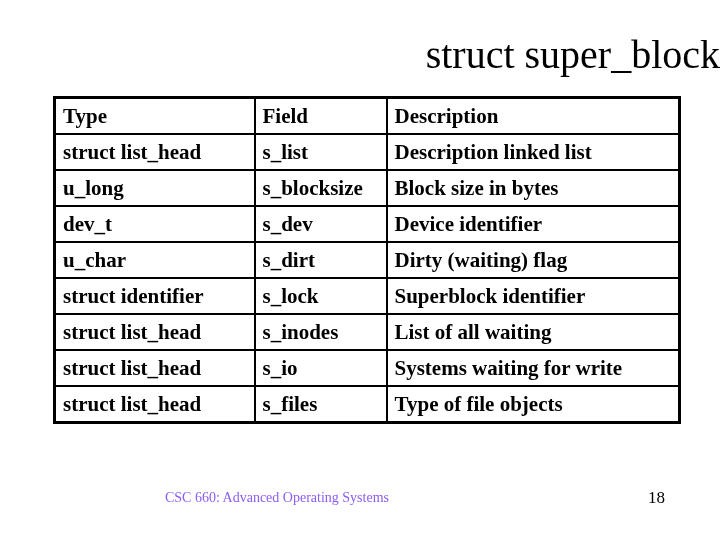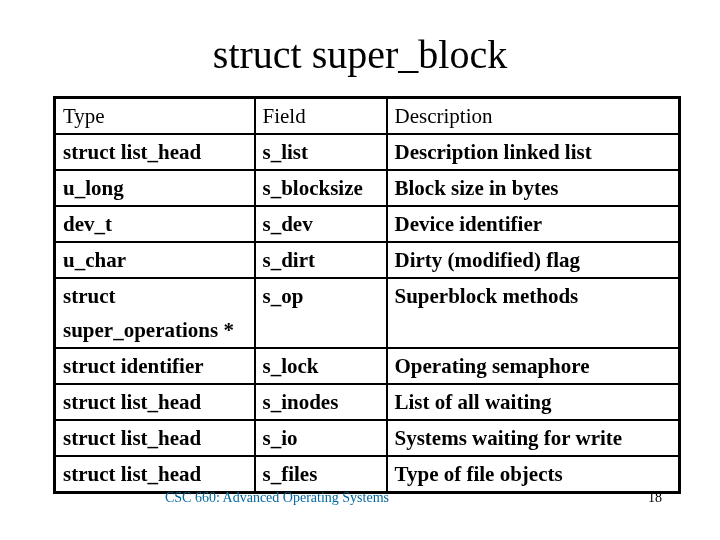--- a/index.html
+++ b/index.html
@@ -14,21 +14,21 @@
     background: #ffffff;
     overflow: hidden;
     font-family: "Liberation Serif", "DejaVu Serif", serif;
     color: #000000;
   }
   .slide-title {
     position: absolute;
     top: 32px;
     left: 0;
     width: 100%;
-    text-align: center;
+    text-align: right;
     font-size: 40px;
     font-weight: normal;
     margin: 0;
     line-height: 1.15;
     color: #000000;
   }
   table.struct-table {
     position: absolute;
     left: 53px;
     top: 96px;
@@ -43,44 +43,44 @@
     font-size: 21px;
     line-height: 34px;
     padding: 0 2px 0 7px;
     text-align: left;
     vertical-align: top;
     font-weight: bold;
     overflow: hidden;
     white-space: normal;
   }
   table.struct-table thead th {
-    font-weight: normal;
+    font-weight: bold;
   }
   table.struct-table tr {
     height: 35px;
   }
   table.struct-table tr.tall {
     height: 70px;
   }
   .col-type  { width: 200px; }
   .col-field { width: 132px; }
   .col-desc  { width: 293px; }
   .footer-text {
     position: absolute;
     left: 165px;
     top: 490px;
     font-size: 14px;
     line-height: 16px;
-    color: #0369a1;
+    color: #8b5cf6;
   }
   .page-number {
     position: absolute;
     left: 648px;
     top: 490px;
-    font-size: 14px;
+    font-size: 17px;
     line-height: 16px;
     color: #000000;
   }
 </style>
 </head>
 <body>
 
 <div class="slide">
 
   <h1 class="slide-title">struct super_block</h1>
@@ -110,31 +110,26 @@
           <td>Block size in bytes</td>
         </tr>
         <tr>
           <td>dev_t</td>
           <td>s_dev</td>
           <td>Device identifier</td>
         </tr>
         <tr>
           <td>u_char</td>
           <td>s_dirt</td>
-          <td>Dirty (modified) flag</td>
-        </tr>
-        <tr class="tall">
-          <td>struct super_operations *</td>
-          <td>s_op</td>
-          <td>Superblock methods</td>
+          <td>Dirty (waiting) flag</td>
         </tr>
         <tr>
           <td>struct identifier</td>
           <td>s_lock</td>
-          <td>Operating semaphore</td>
+          <td>Superblock identifier</td>
         </tr>
         <tr>
           <td>struct list_head</td>
           <td>s_inodes</td>
           <td>List of all waiting</td>
         </tr>
         <tr>
           <td>struct list_head</td>
           <td>s_io</td>
           <td>Systems waiting for write</td>

